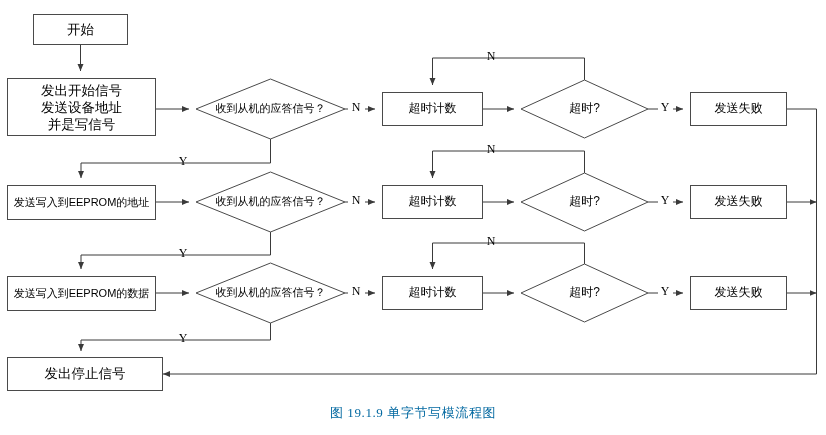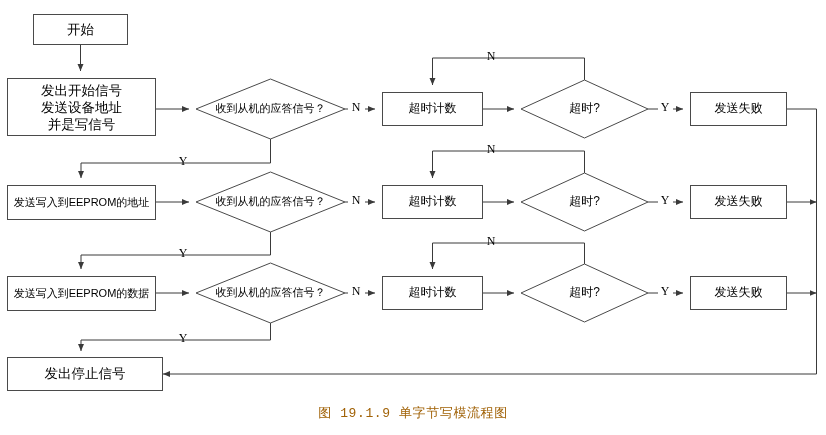--- a/index.html
+++ b/index.html
@@ -54,23 +54,23 @@
     fill: #000000;
     text-anchor: middle;
     dominant-baseline: middle;
   }
   .caption-text {
     position: absolute;
     left: 0;
     top: 404px;
     width: 826px;
     text-align: center;
-    font-family: Liberation Mono, monospace;
+    font-family: Liberation Serif, serif;
     font-size: 13px;
-    color: #a16207;
+    color: #0369a1;
     letter-spacing: 0.6px;
   }
 </style>
 </head>
 <body>
 
 <div id="flow-root">
 
   <svg id="flowchart" viewBox="0 0 826 435" xmlns="http://www.w3.org/2000/svg">
 

